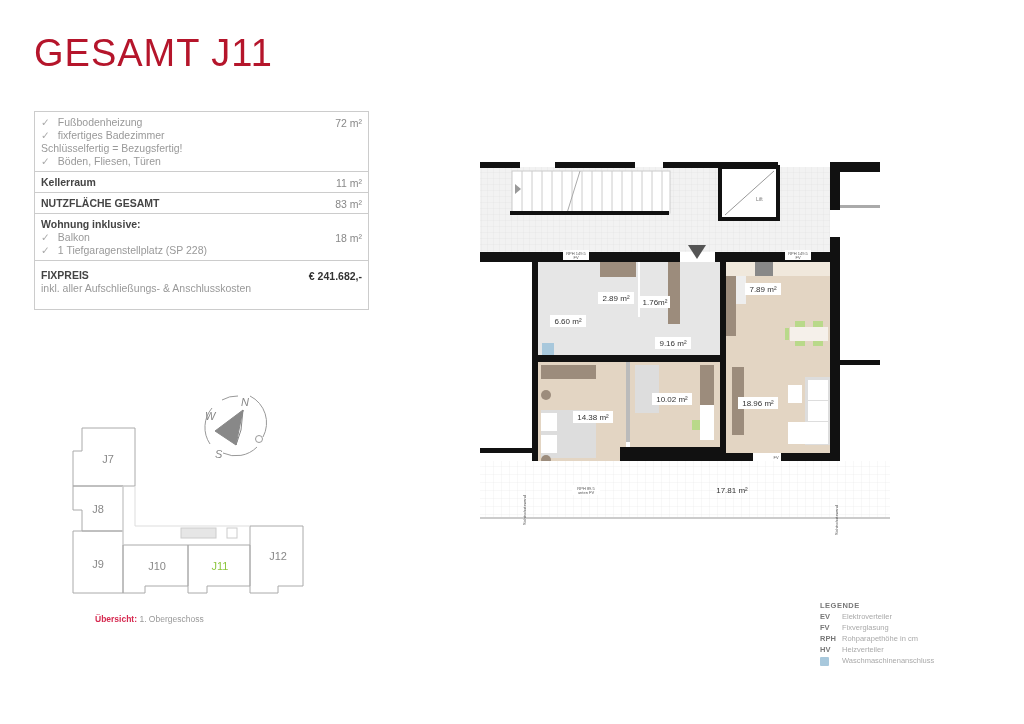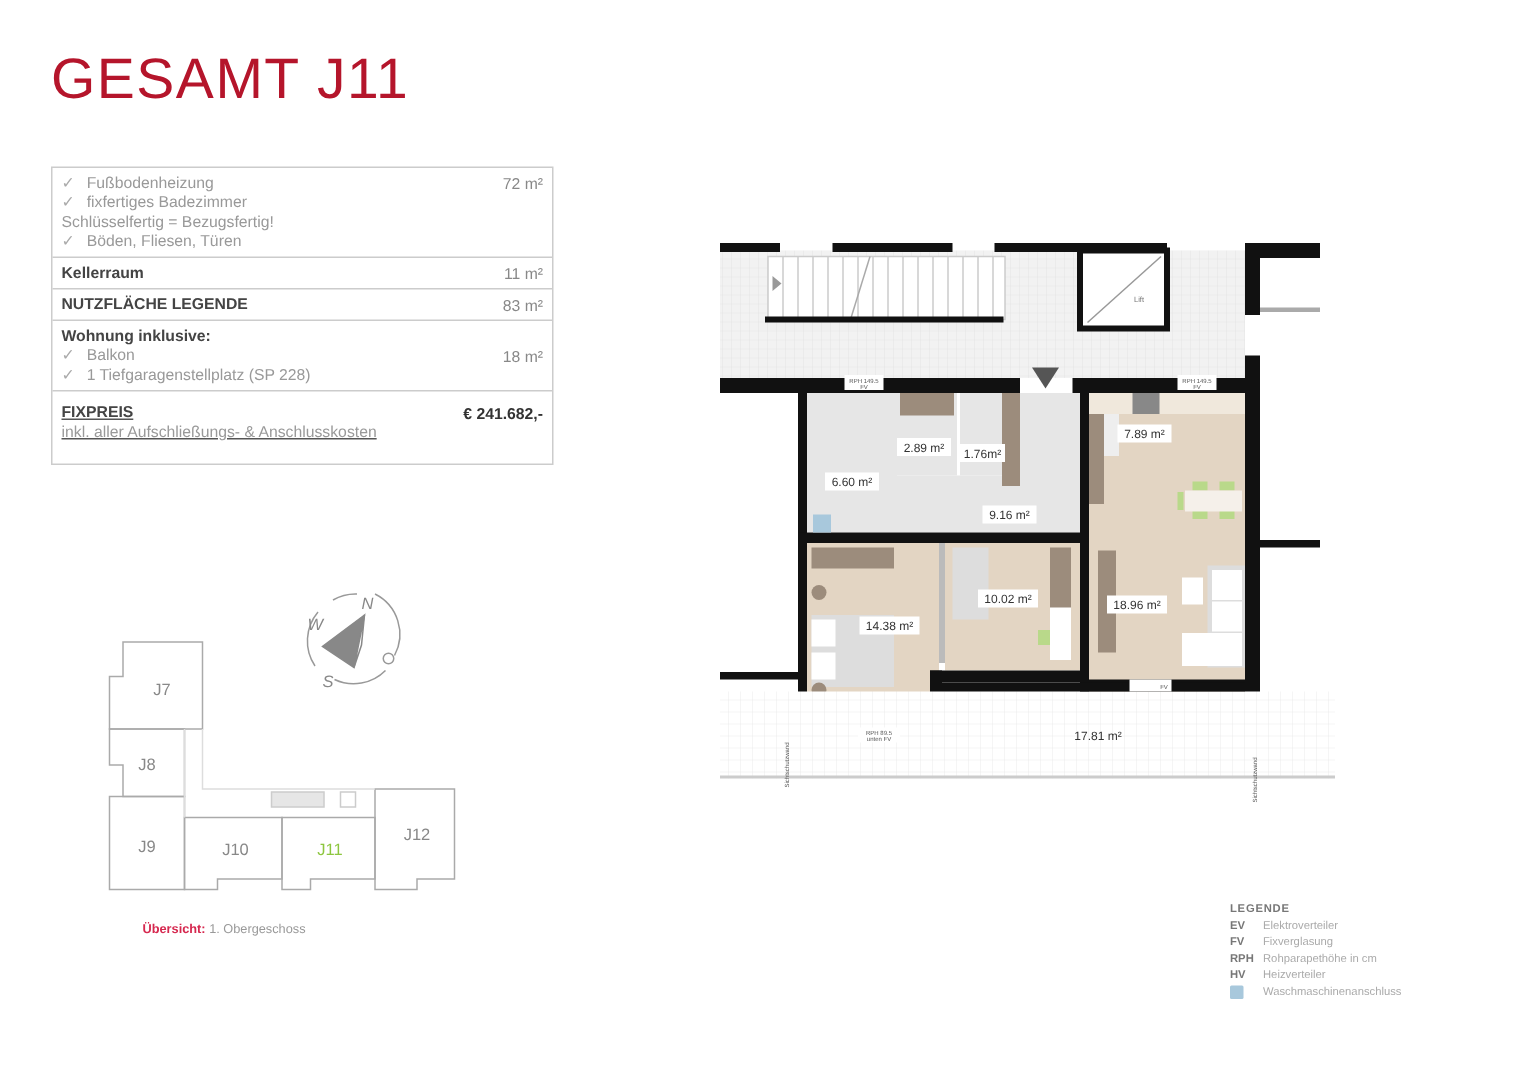--- a/index.html
+++ b/index.html
@@ -1,20 +1,20 @@
 <!DOCTYPE html>
 <html><head>
 <meta charset="utf-8">
 <style>
   html, body { margin:0; padding:0; }
   body { width:1024px; height:724px; background:#fff; position:relative; overflow:hidden; font-family:"Liberation Sans", sans-serif; color:#555; }
   .title { position:absolute; left:34px; top:32px; font-size:38px; color:#b5152b; letter-spacing:1px; font-weight:normal; }
   .infobox { position:absolute; left:34px; top:111px; width:333px; border:1px solid #ccc; background:#fff; }
   .sec { border-bottom:1px solid #ccc; padding:4px 6px 3px 6px; position:relative; font-size:10.5px; line-height:13px; }
-  .sec:last-child { border-bottom:none; padding-bottom:14px;text-decoration:underline; }
+  .sec:last-child { border-bottom:none; padding-bottom:14px; }
   .sec .hd { color:#444; font-weight:bold; }
   .sec .val { position:absolute; right:6px; top:5px; color:#888; }
   .sec .sub { color:#999; }
   .sec .chk { color:#aaa; margin-right:8px; }
   .sec .price { position:absolute; right:6px; top:5px; color:#333; font-weight:bold; }
   .sec.row-b .val2 { position:absolute; right:6px; top:18px; color:#888; }
   .overview { position:absolute; left:60px; top:390px; width:260px; height:240px; }
   .caption { position:absolute; left:73px; top:614px; font-size:8.5px; color:#999; }
   .caption b { color:#d6284f;margin-left:22px; }
   .legend { position:absolute; left:820px; top:600px; font-size:7.5px; color:#aaa; line-height:11px; }
@@ -34,21 +34,21 @@
     <div class="sub"><span class="chk">✓</span><span>Fußbodenheizung</span></div>
     <div class="sub"><span class="chk">✓</span><span>fixfertiges Badezimmer</span></div>
     <div class="sub">Schlüsselfertig = Bezugsfertig!</div>
     <div class="sub"><span class="chk">✓</span><span>Böden, Fliesen, Türen</span></div>
   </div>
   <div class="sec">
     <div class="hd">Kellerraum</div>
     <div class="val">11 m²</div>
   </div>
   <div class="sec">
-    <div class="hd">NUTZFLÄCHE LEGENDE</div>
+    <div class="hd">NUTZFLÄCHE GESAMT</div>
     <div class="val">83 m²</div>
   </div>
   <div class="sec row-b">
     <div class="hd">Wohnung inklusive:</div>
     <div class="sub"><span class="chk">✓</span><span>Balkon</span></div>
     <div class="sub"><span class="chk">✓</span><span>1 Tiefgaragenstellplatz (SP 228)</span></div>
     <div class="val2">18 m²</div>
   </div>
   <div class="sec" style="padding-top:8px;">
     <div class="hd">FIXPREIS</div>

